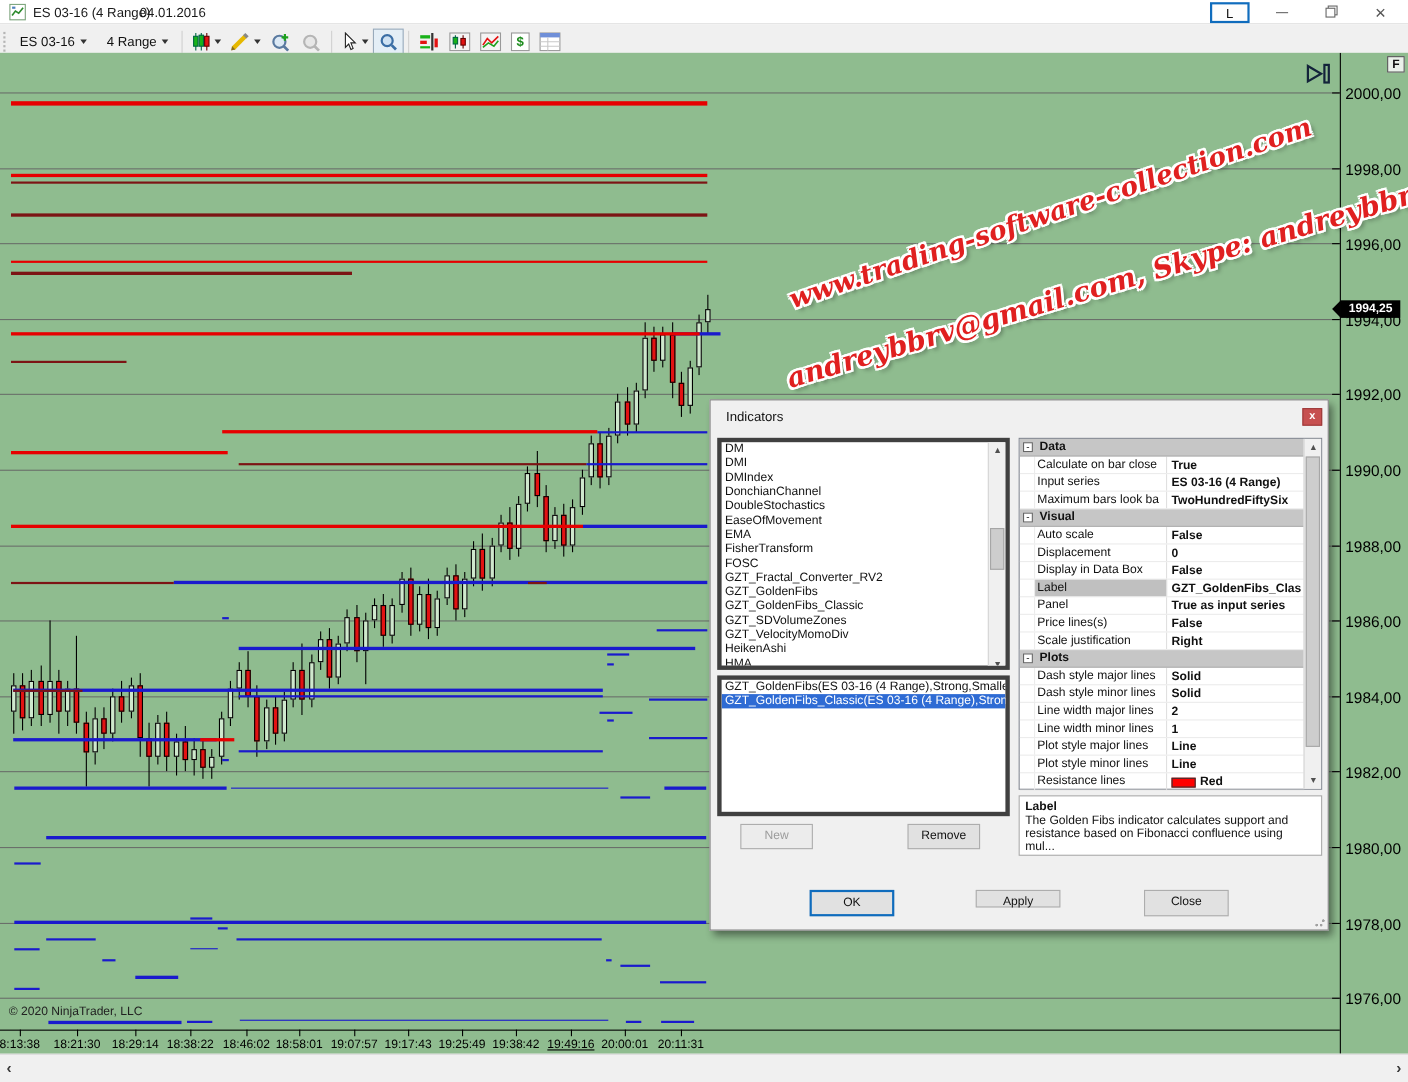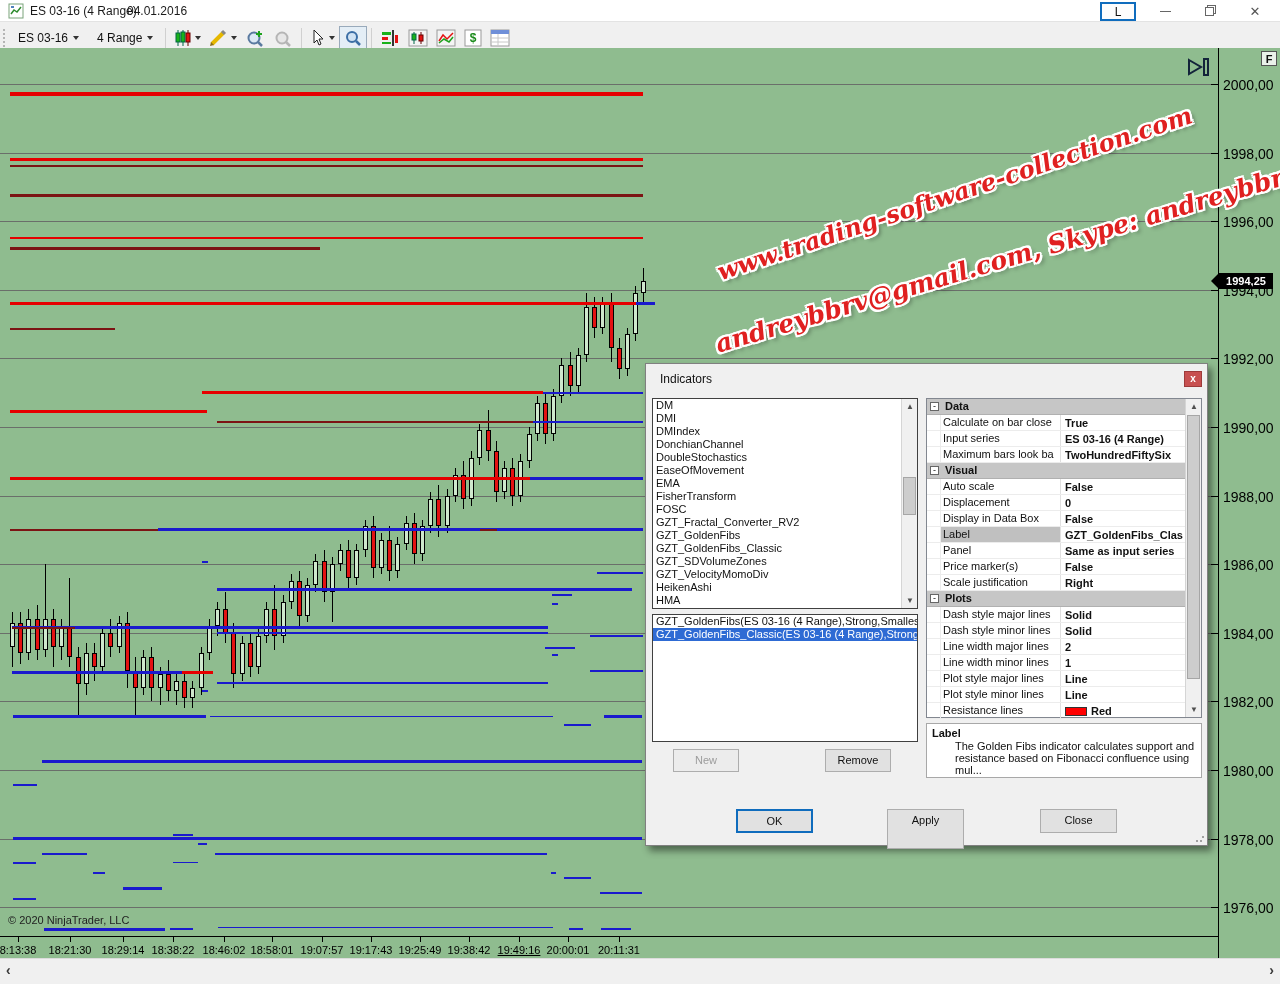--- a/index.html
+++ b/index.html
@@ -58,48 +58,48 @@
   
   #hscroll { position:absolute; left:0; top:958px; width:1280px; height:26px; background:#f0f0f0; border-top:1px solid #dcdcdc; }
   #hscroll .arr { position:absolute; top:3px; font-size:14px; font-weight:bold; color:#3a3a3a; }
   #hs-left { left:6px; }
   #hs-right { right:6px; color:#111; }
 
   
   #dialog { position:absolute; left:645px; top:363px; width:563px; height:483px; background:#f0f0f0; border:1px solid #808080; box-shadow:4px 5px 7px rgba(0,0,0,.45); }
   #dlg-title { position:absolute; left:14px; top:8px; font-size:12px; color:#111; }
   #dlg-close { position:absolute; right:5px; top:7px; width:18px; height:16px; background:#c75050; border:1px solid #9d3a3a; color:#fff; font-size:10px; font-weight:bold; text-align:center; line-height:14px; }
-  .listbox { position:absolute; left:6px; width:266px; background:#fff; border:1px solid #404040; overflow:hidden; }
+  .listbox { position:absolute; left:6px; width:266px; background:#fff; border:4px solid #404040; overflow:hidden; }
   #list-available { top:34px; height:211px; }
   #list-configured { top:250px; height:128px; }
   .lb-item { height:13px; line-height:13px; padding-left:3px; font-size:11px; white-space:nowrap; }
   .lb-item.selected { background:#2e6bd4; color:#fff; }
   .vscroll { position:absolute; right:0; top:0; width:16px; background:#f0f0f0; border-left:1px solid #d5d5d5; }
   .vs-arr { position:absolute; left:0; width:16px; height:15px; font-size:8px; color:#505050; text-align:center; line-height:15px; }
   .vs-thumb { position:absolute; left:1px; width:13px; background:#cdcdcd; border:1px solid #a6a6a6; }
   .dlg-btn { position:absolute; height:23px; background:#e1e1e1; border:1px solid #adadad; font-size:11px; text-align:center; line-height:21px; }
   #btn-new { left:27px; top:385px; width:66px; color:#9c9c9c; background:#ececec; }
   #btn-remove { left:179px; top:385px; width:66px; color:#111; }
   #btn-ok { left:90px; top:445px; width:77px; height:24px; border:2px solid #0f6cbd; line-height:20px; }
-  #btn-apply { left:241px; top:445px; width:77px; height:40px; }
+  #btn-apply { left:241px; top:445px; width:77px; height:16px; }
   #btn-close2 { left:394px; top:445px; width:77px; height:24px; }
   #propgrid { position:absolute; left:280px; top:34px; width:276px; height:320px; background:#fff; border:1px solid #828790; }
   #pg-rows { position:absolute; left:0; top:0; width:259px; height:320px; overflow:hidden; }
   .pg-header { position:relative; height:16px; background:#c6c6c6; border-bottom:1px solid #b0b0b0; font-weight:bold; line-height:15px; padding-left:18px; }
   .pg-box { position:absolute; left:3px; top:3px; width:9px; height:9px; background:#fff; border:1px solid #666; font-size:9px; line-height:7px; text-align:center; font-weight:normal; }
   .pg-row { display:flex; height:16px; border-bottom:1px solid #ececec; }
   .pg-indent { width:14px; border-right:1px solid #ececec; }
   .pg-name { width:120px; padding:1px 2px 0 2px; border-right:1px solid #e0e0e0; white-space:nowrap; overflow:hidden; }
   .pg-name.sel { background:#c0c0c0; }
   .pg-val { flex:1; padding:1px 2px 0 4px; font-weight:bold; white-space:nowrap; overflow:hidden; display:flex; align-items:center; gap:4px; }
   .pg-swatch { display:inline-block; width:22px; height:9px; border:1px solid #333; }
   #pg-scroll { position:absolute; right:0; top:0; width:16px; height:318px; background:#f0f0f0; border-left:1px solid #d5d5d5; }
   #desc { position:absolute; left:280px; top:359px; width:276px; height:55px; background:#fff; border:1px solid #a8a8a8; padding:3px 5px; }
   #desc b { display:block; margin-bottom:1px; }
-  #desc .txt { line-height:12px;margin-left:23px; }
+  #desc .txt { line-height:12px; }
   #dlg-grip { position:absolute; right:2px; bottom:2px; width:10px; height:10px;
     background:radial-gradient(circle at 2px 8px, #999 1px, transparent 1.5px), radial-gradient(circle at 6px 8px, #999 1px, transparent 1.5px), radial-gradient(circle at 8px 4px, #999 1px, transparent 1.5px); opacity:.9; }
 </style>
 </head>
 <body>
 
 <div id="app">
 
   <div id="titlebar">
     <span class="app-icon">
@@ -597,25 +597,25 @@
             <div class="pg-val">False</div>
           </div>
           <div class="pg-row">
             <div class="pg-indent"></div>
             <div class="pg-name sel">Label</div>
             <div class="pg-val">GZT_GoldenFibs_Clas</div>
           </div>
           <div class="pg-row">
             <div class="pg-indent"></div>
             <div class="pg-name">Panel</div>
-            <div class="pg-val">Same as input series</div>
-          </div>
-          <div class="pg-row">
-            <div class="pg-indent"></div>
-            <div class="pg-name">Price marker(s)</div>
+            <div class="pg-val">True as input series</div>
+          </div>
+          <div class="pg-row">
+            <div class="pg-indent"></div>
+            <div class="pg-name">Price lines(s)</div>
             <div class="pg-val">False</div>
           </div>
           <div class="pg-row">
             <div class="pg-indent"></div>
             <div class="pg-name">Scale justification</div>
             <div class="pg-val">Right</div>
           </div>
           <div class="pg-header"><span class="pg-box">-</span>Plots</div>
           <div class="pg-row">
             <div class="pg-indent"></div>

